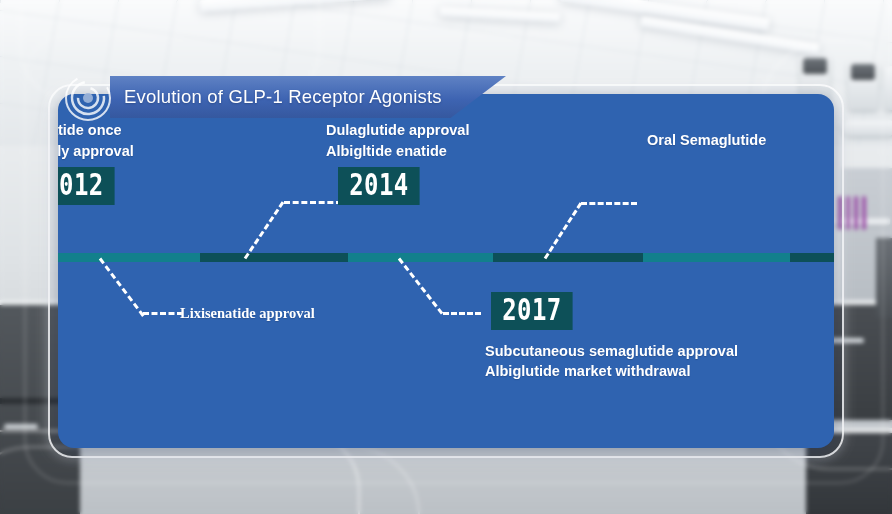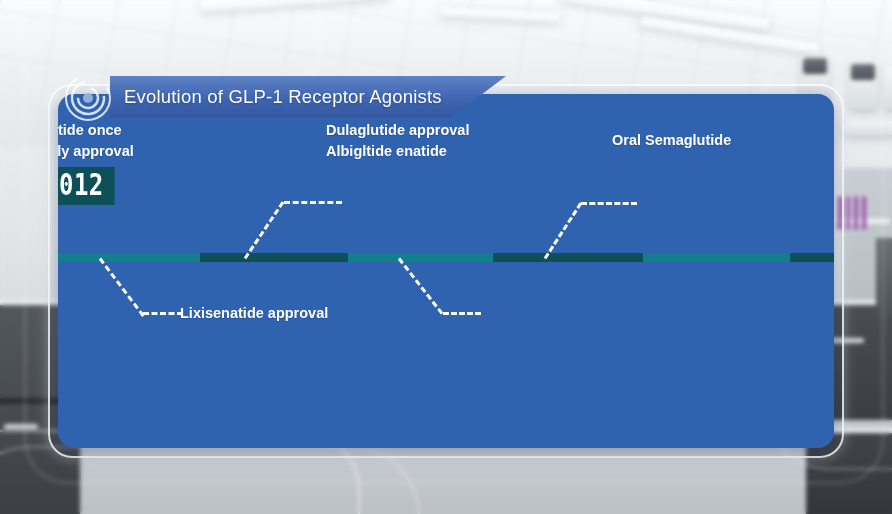--- a/index.html
+++ b/index.html
@@ -294,24 +294,34 @@
     <div class="lbl">enatide once</div>
     <div class="lbl">eekly approval</div>
     <div class="chip-wrap" style="margin-top:6px;">
       <span class="year-chip">2012</span>
     </div>
   </div>
 
   <div class="node" style="left:268px;top:26px;">
     <div class="lbl">Dulaglutide approval</div>
     <div class="lbl">Albigltide enatide</div>
-  </div>
-
-  <div class="node" style="left:554px;top:36px;text-align:center;">
+    <div class="chip-wrap" style="margin-top:6px;margin-left:12px;">
+      <span class="year-chip">2014</span>
+    </div>
+  </div>
+
+  <div class="node" style="left:589px;top:36px;text-align:center;">
     <div class="lbl">Oral Semaglutide</div>
   </div>
 
   <div class="node" style="left:128px;top:198px;">
-    <div class="lbl" style="margin-top:11px;margin-left:-6px;">Lixisenatide approval</div>
-  </div>
-
+    <div class="lbl" style="margin-top:11px;margin-left:-6px;font-family:Liberation Serif, serif;">Lixisenatide approval</div>
+  </div>
+
+  <div class="node" style="left:427px;top:198px;">
+    <div class="chip-wrap" style="margin-left:6px;">
+      <span class="year-chip">2017</span>
+    </div>
+    <div class="lbl" style="margin-top:11px;">Subcutaneous semaglutide approval</div>
+    <div class="lbl">Albiglutide market withdrawal</div>
+  </div>
 
 </div>
 
 </body></html>

